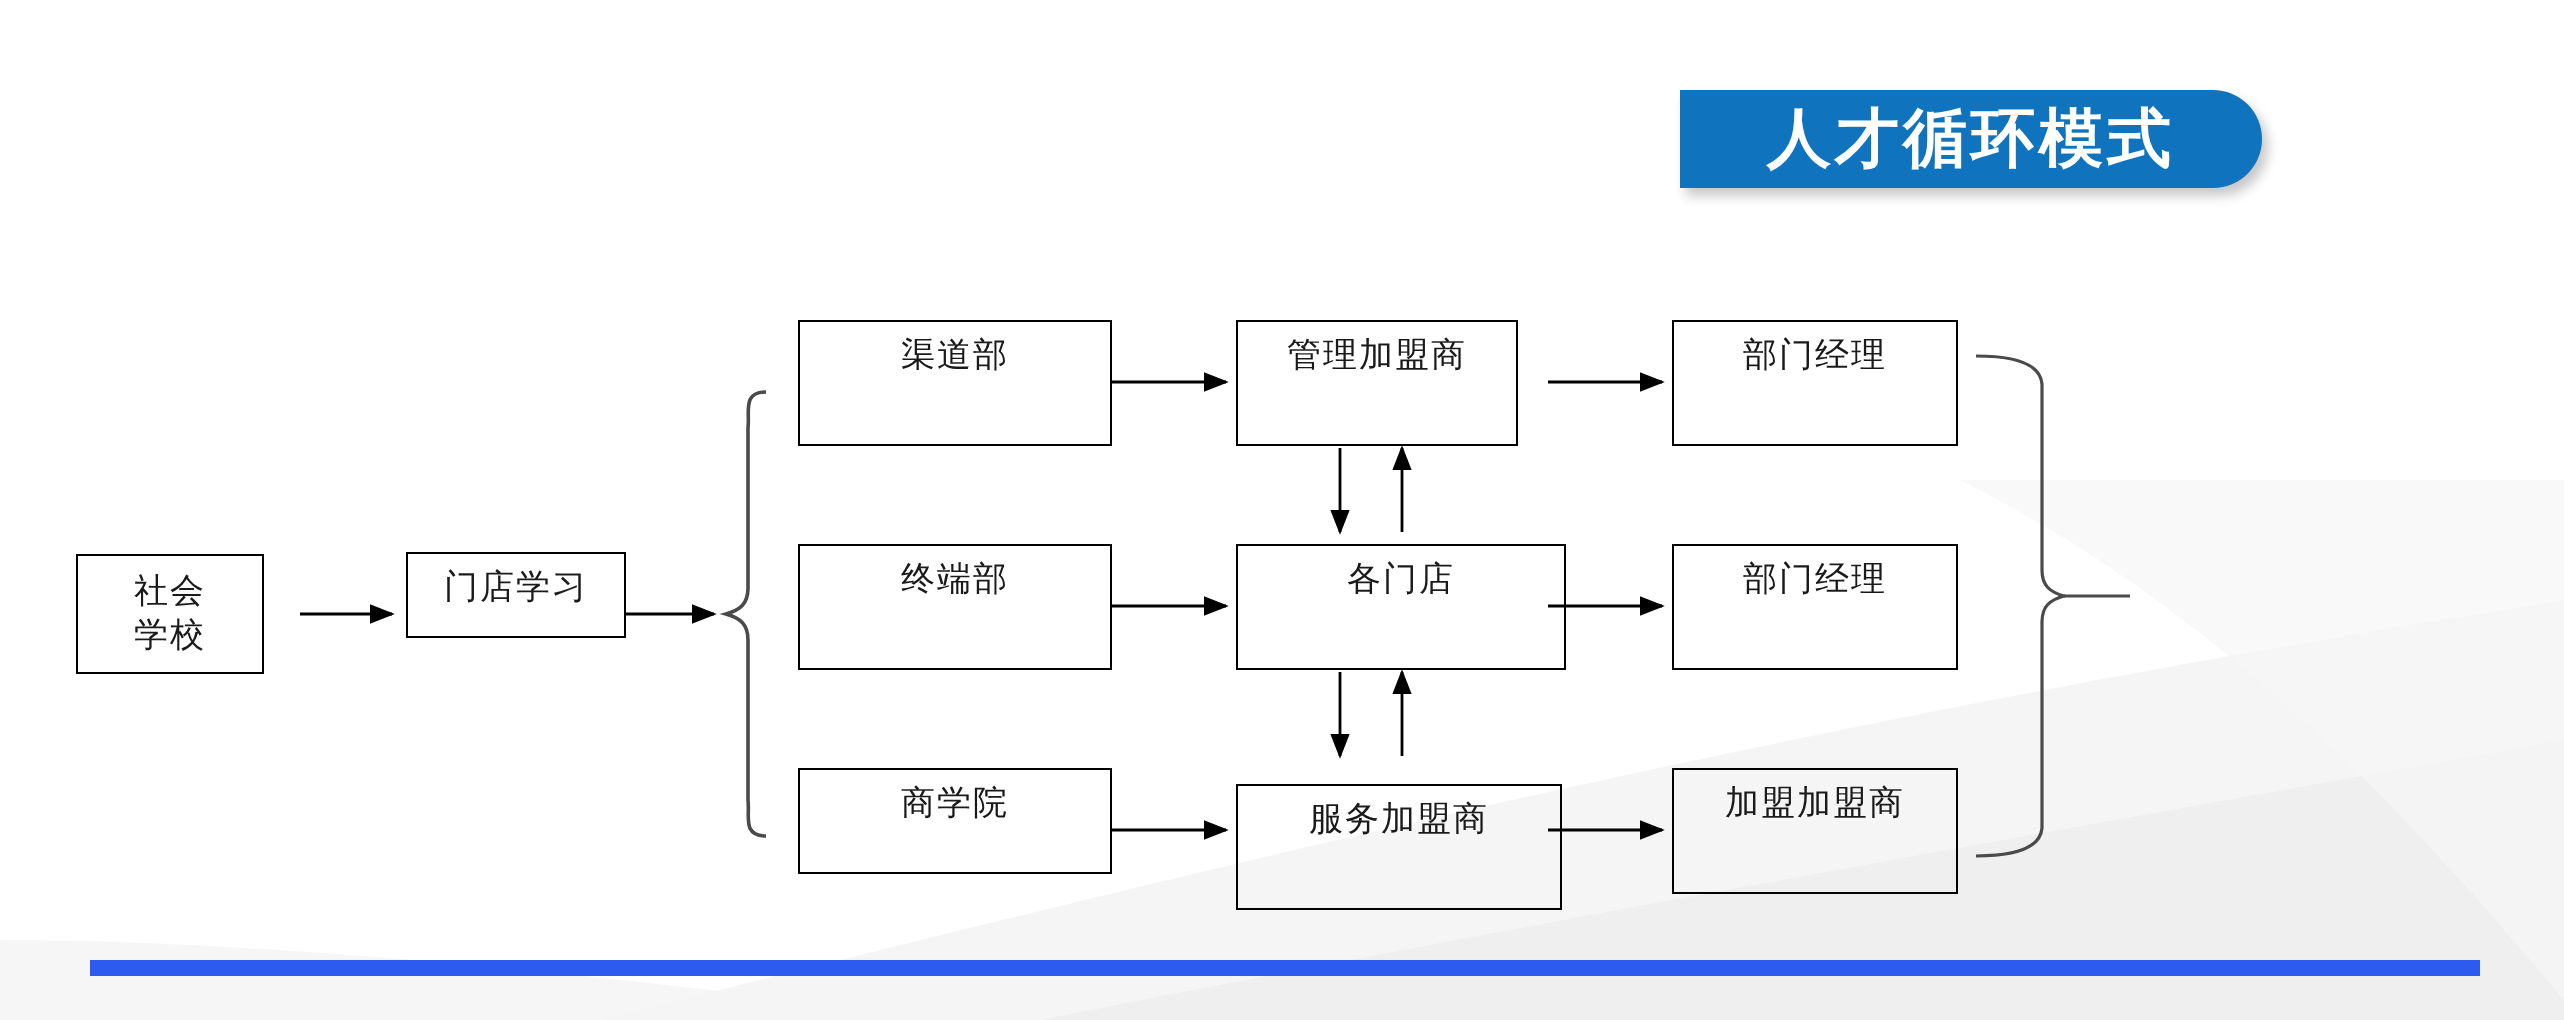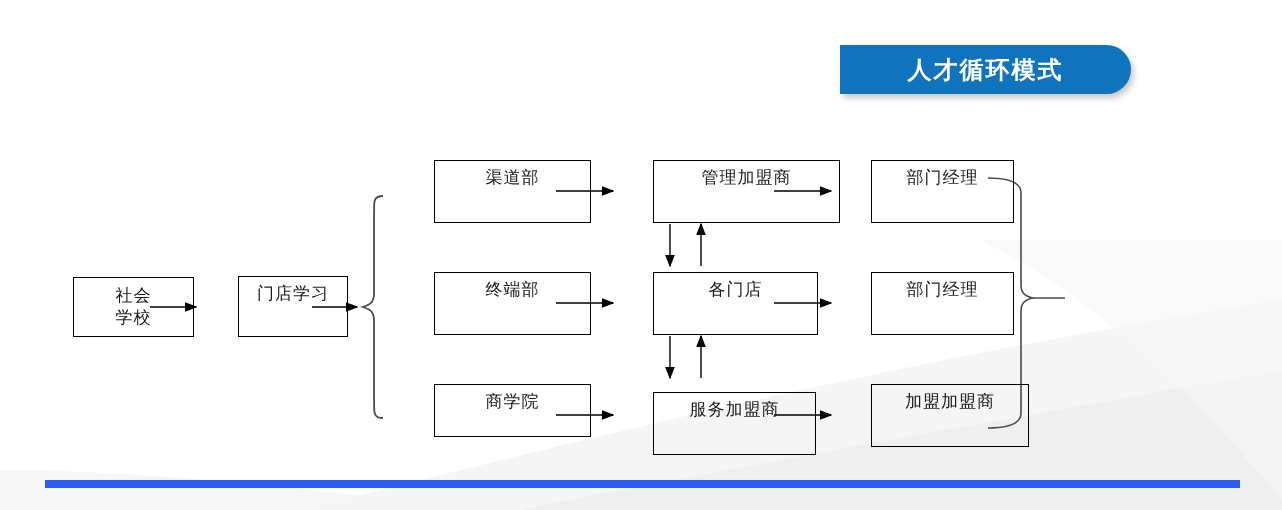--- a/index.html
+++ b/index.html
@@ -33,21 +33,21 @@
     border-radius: 0 26px 26px 0;
     box-shadow: 3px 4px 6px rgba(0,0,0,0.22);
     display: flex;
     align-items: center;
     justify-content: center;
   }
   #title-banner .title-text {
     color: #ffffff;
     font-family: "Liberation Sans", "DejaVu Sans", sans-serif;
     font-weight: bold;
-    font-size: 24px;
+    font-size: 32px;
     letter-spacing: 2px;
     white-space: nowrap;
   }
 
   
   .node {
     position: absolute;
     box-sizing: border-box;
     border: 1px solid #000000;
     background: transparent;
@@ -55,21 +55,20 @@
     flex-direction: column;
     align-items: center;
     justify-content: flex-start;
     padding-top: 6px;
     font-size: 17px;
     color: #1a1a1a;
     line-height: 1.28;
     letter-spacing: 1px;
     white-space: pre-line;
     text-align: center;
-    margin-left: 35px;
   }
   .node.two-line {
     justify-content: center;
     padding-top: 0;
   }
 
   
   #bottom-rule {
     position: absolute;
     left: 45px;
@@ -152,39 +151,39 @@
              C 1002 178 1020 180 1021 192
              L 1021 285
              C 1021 293 1025 296 1032 298
              C 1025 300 1021 303 1021 311
              L 1021 414
              C 1020 426 1002 428 988 428" fill="none" stroke="#4a4a4a" stroke-width="1.6"></path>
 
     <line x1="1032" y1="298" x2="1065" y2="298" stroke="#4a4a4a" stroke-width="1.6"></line>
   </svg>
 
-  <div class="node two-line" style="left:38px; top:277px; width:121px; height:60px;">社会
+  <div class="node two-line" style="left:38px; top:277px; width:94px; height:60px;">社会
 学校</div>
 
-  <div class="node" style="left:203px; top:276px; width:110px; height:61px;">门店学习</div>
+  <div class="node" style="left:203px; top:276px; width:110px; height:43px;">门店学习</div>
 
   <div class="node" style="left:399px; top:160px; width:157px; height:63px;">渠道部</div>
 
   <div class="node" style="left:399px; top:272px; width:157px; height:63px;">终端部</div>
 
   <div class="node" style="left:399px; top:384px; width:157px; height:53px;">商学院</div>
 
-  <div class="node" style="left:618px; top:160px; width:187px; height:63px;">管理加盟商</div>
+  <div class="node" style="left:618px; top:160px; width:141px; height:63px;">管理加盟商</div>
 
   <div class="node" style="left:618px; top:272px; width:165px; height:63px;">各门店</div>
 
   <div class="node" style="left:618px; top:392px; width:163px; height:63px;">服务加盟商</div>
 
   <div class="node" style="left:836px; top:160px; width:143px; height:63px;">部门经理</div>
 
   <div class="node" style="left:836px; top:272px; width:143px; height:63px;">部门经理</div>
 
-  <div class="node" style="left:836px; top:384px; width:158px; height:63px;">加盟加盟商</div>
+  <div class="node" style="left:836px; top:384px; width:143px; height:63px;">加盟加盟商</div>
 
 
   <div id="bottom-rule"></div>
 
 </div>
 
 </body></html>

